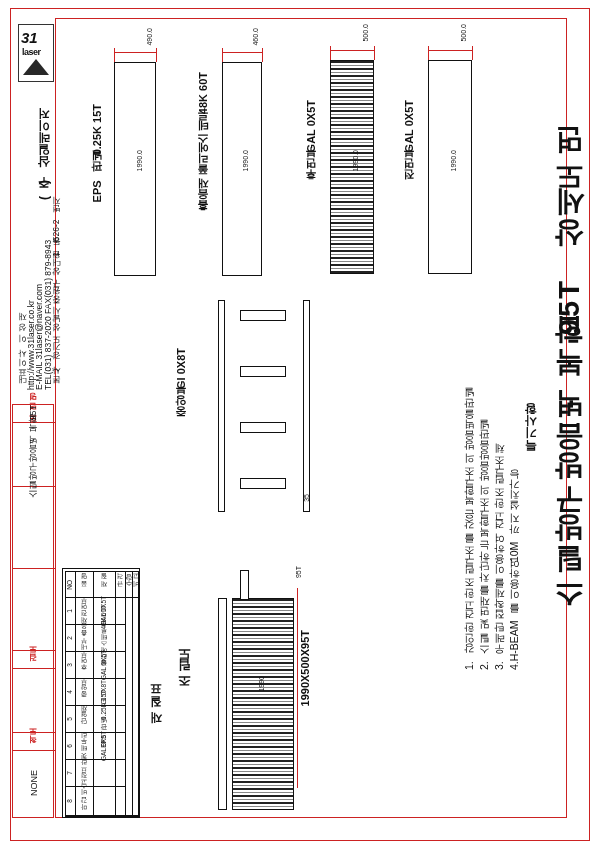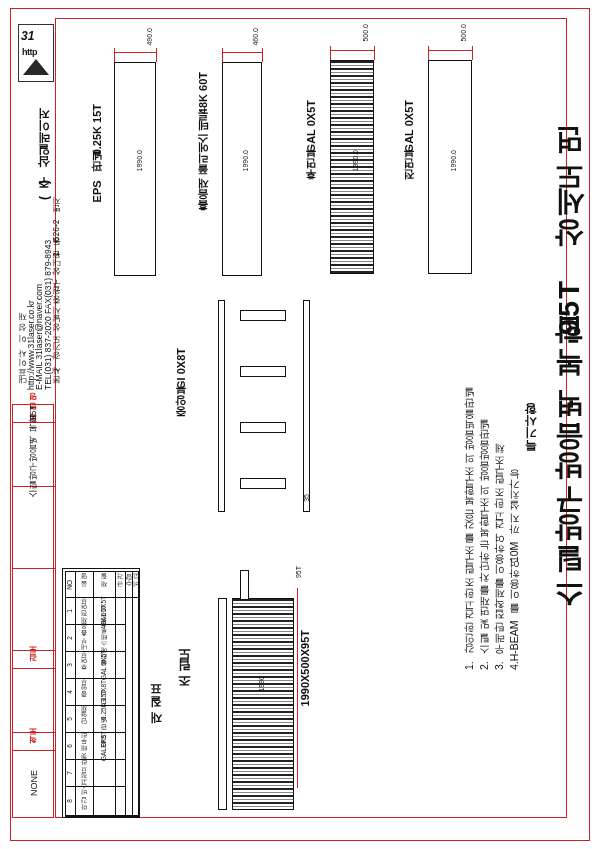--- a/index.html
+++ b/index.html
@@ -66,21 +66,21 @@
     height: 58px;
     border: 1px solid #333;
     box-sizing: border-box;
     overflow: hidden;
     background: #fff;
   }
   #logo-text {
     position: absolute;
     left: 2px;
     top: 4px;
-    font-size: 12px;
+    font-size: 15px;
     font-weight: bold;
     font-style: italic;
     color: #111;
   }
   #logo-sub {
     position: absolute;
     left: 3px;
     top: 22px;
     font-size: 9px;
     font-weight: bold;
@@ -304,21 +304,21 @@
 </head>
 <body>
 
 <div id="sheet"></div>
 <div id="inner-frame"></div>
 
 <div id="company">
   <div id="logo-box">
     <div id="logo-tri"></div>
     <div id="logo-text">31</div>
-    <div id="logo-sub">http</div>
+    <div id="logo-sub">laser</div>
   </div>
   <div id="company-name" class="vert-cjk">(주) 삼일레이저</div>
   <div id="company-addr">
     <div style="display:flex;flex-direction:row-reverse;height:300px;">
       <span class="vert">본사 / 경기도 성남시 중원구 상대원1동 526-2번지</span>
       <span class="vert">TEL(031) 837-2020 FAX(031) 879-8943</span>
       <span class="vert">E-MAIL 31laser@naver.com</span>
       <span class="vert">http://www.31laser.co.kr</span>
       <span class="vert">대표이사 : 이 성 재</span>
     </div>

